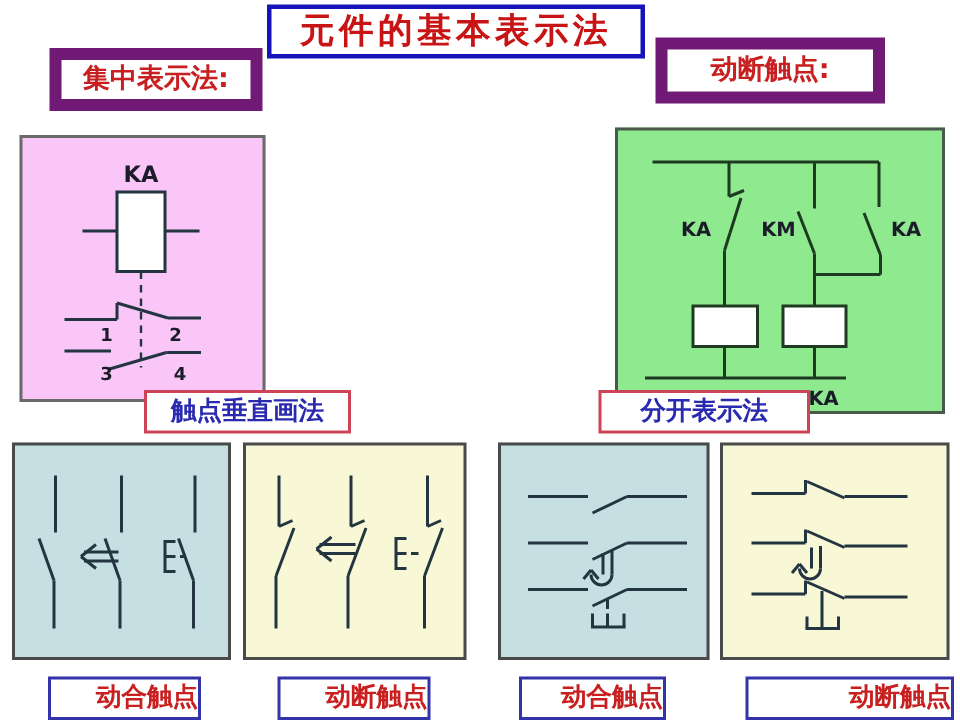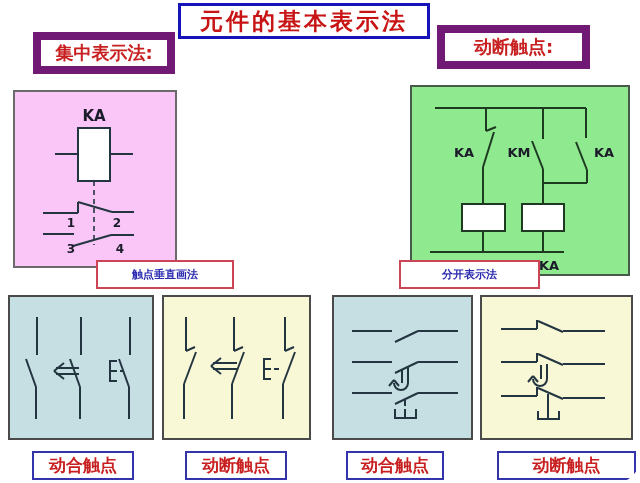--- a/index.html
+++ b/index.html
@@ -1,47 +1,47 @@
 <!DOCTYPE html>
 <html><head>
 <meta charset="utf-8">
 <style>
   html,body{margin:0;padding:0;background:#ffffff;}
   .canvas{
     position:relative;width:640px;height:483px;background:#ffffff;
-    font-family:"DejaVu Sans","Liberation Sans",sans-serif;overflow:hidden;border-radius:25px;
+    font-family:"DejaVu Sans","Liberation Sans",sans-serif;overflow:hidden;
   }
   .tag{
     position:absolute;background:#ffffff;text-align:center;
     font-weight:bold;white-space:nowrap;box-sizing:content-box;
   }
   .title-box{
     left:178px;top:3px;width:246px;height:30px;line-height:30px;
     border:3px solid #1414B8;color:#C81414;font-size:23px;letter-spacing:3px;
   }
   .blue-tag{border:8px solid #701a75;color:#C82020;font-size:18px;}
-  .red-tag{border:2px solid #CC4455;color:#2A2AB0;font-size:11px;}
+  .red-tag{border:2px solid #CC4455;color:#2A2AB0;font-size:17px;}
   .tag-centralized{left:33px;top:32px;width:126px;height:26px;line-height:26px;}
   .tag-separated{left:437px;top:25px;width:137px;height:28px;line-height:28px;}
   .tag-vertical{left:96px;top:260px;width:134px;height:25px;line-height:25px;}
   .tag-horizontal{left:399px;top:260px;width:137px;height:25px;line-height:25px;}
   .panel{position:absolute;box-sizing:border-box;margin-top:28px;}
   .panel-pink{left:13px;top:62px;width:164px;height:178px;background:#F9C6F7;border:2px solid #6A6A6A;}
   .panel-green{left:410px;top:57px;width:220px;height:191px;background:#8FE98F;border:2px solid #4A5A4A;}
   .sym-box{position:absolute;box-sizing:border-box;border:2px solid #4A4A4A;}
   .box-blue{background:#C6DFE3;}
   .box-cream{background:#F8F8D6;}
   .sym-box-1{left:8px;top:295px;width:146px;height:145px;}
   .sym-box-2{left:162px;top:295px;width:149px;height:145px;}
   .sym-box-3{left:332px;top:295px;width:141px;height:145px;}
   .sym-box-4{left:480px;top:295px;width:153px;height:145px;}
   .cap{
     position:absolute;top:451px;height:25px;line-height:25px;background:#ffffff;
     border:2px solid #3333AA;color:#C82020;font-size:17px;font-weight:bold;
-    text-align:center;box-sizing:content-box;
+    text-align:right;box-sizing:content-box;
   }
   .cap-1{left:32px;width:98px;}
   .cap-2{left:185px;width:98px;}
   .cap-3{left:346px;width:94px;}
   .cap-4{left:497px;width:135px;}
   .watermark{
     position:absolute;left:451px;top:452px;z-index:5;color:rgba(52,52,52,0.92);
     font-size:18px;font-weight:bold;white-space:nowrap;letter-spacing:0px;
   }
   svg{display:block;}

